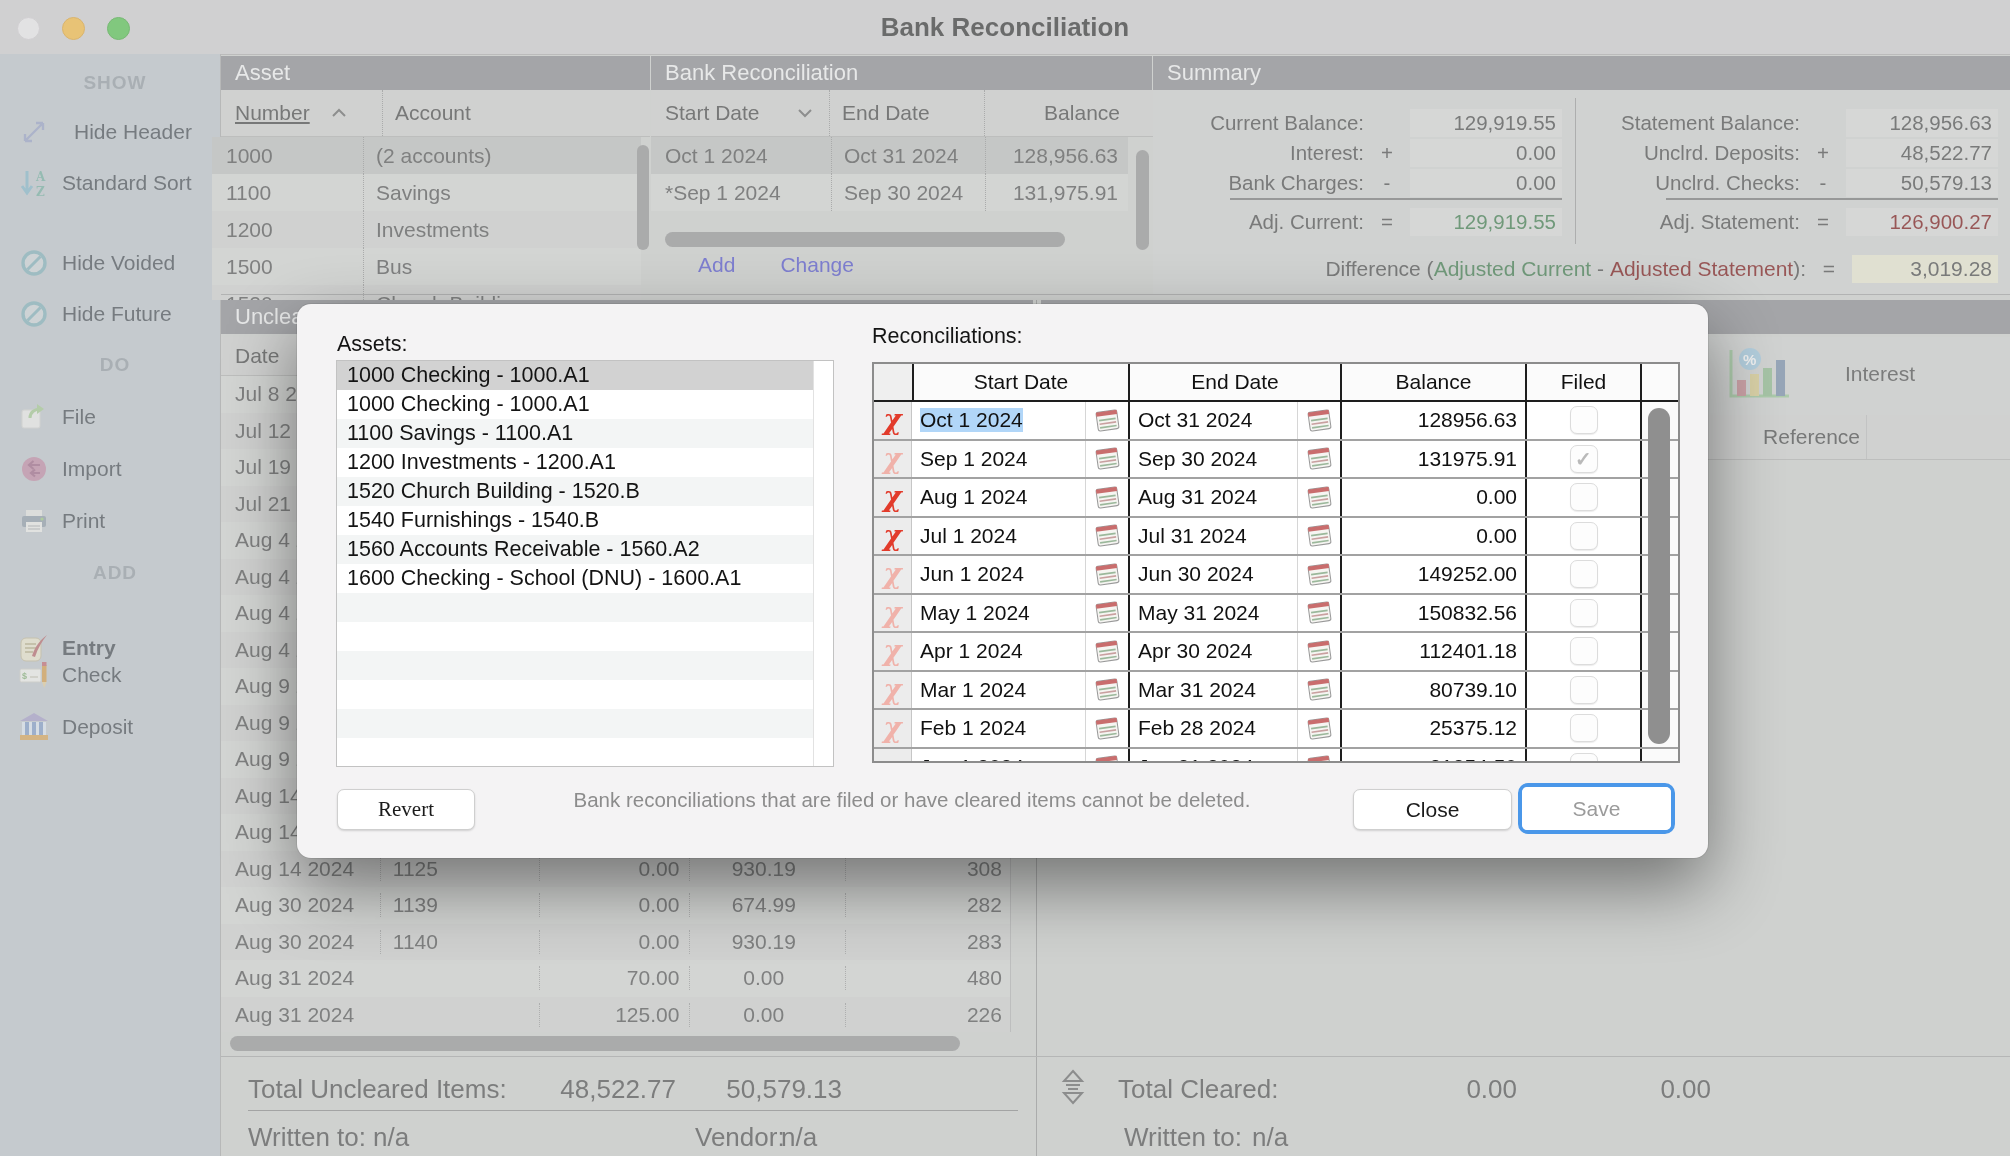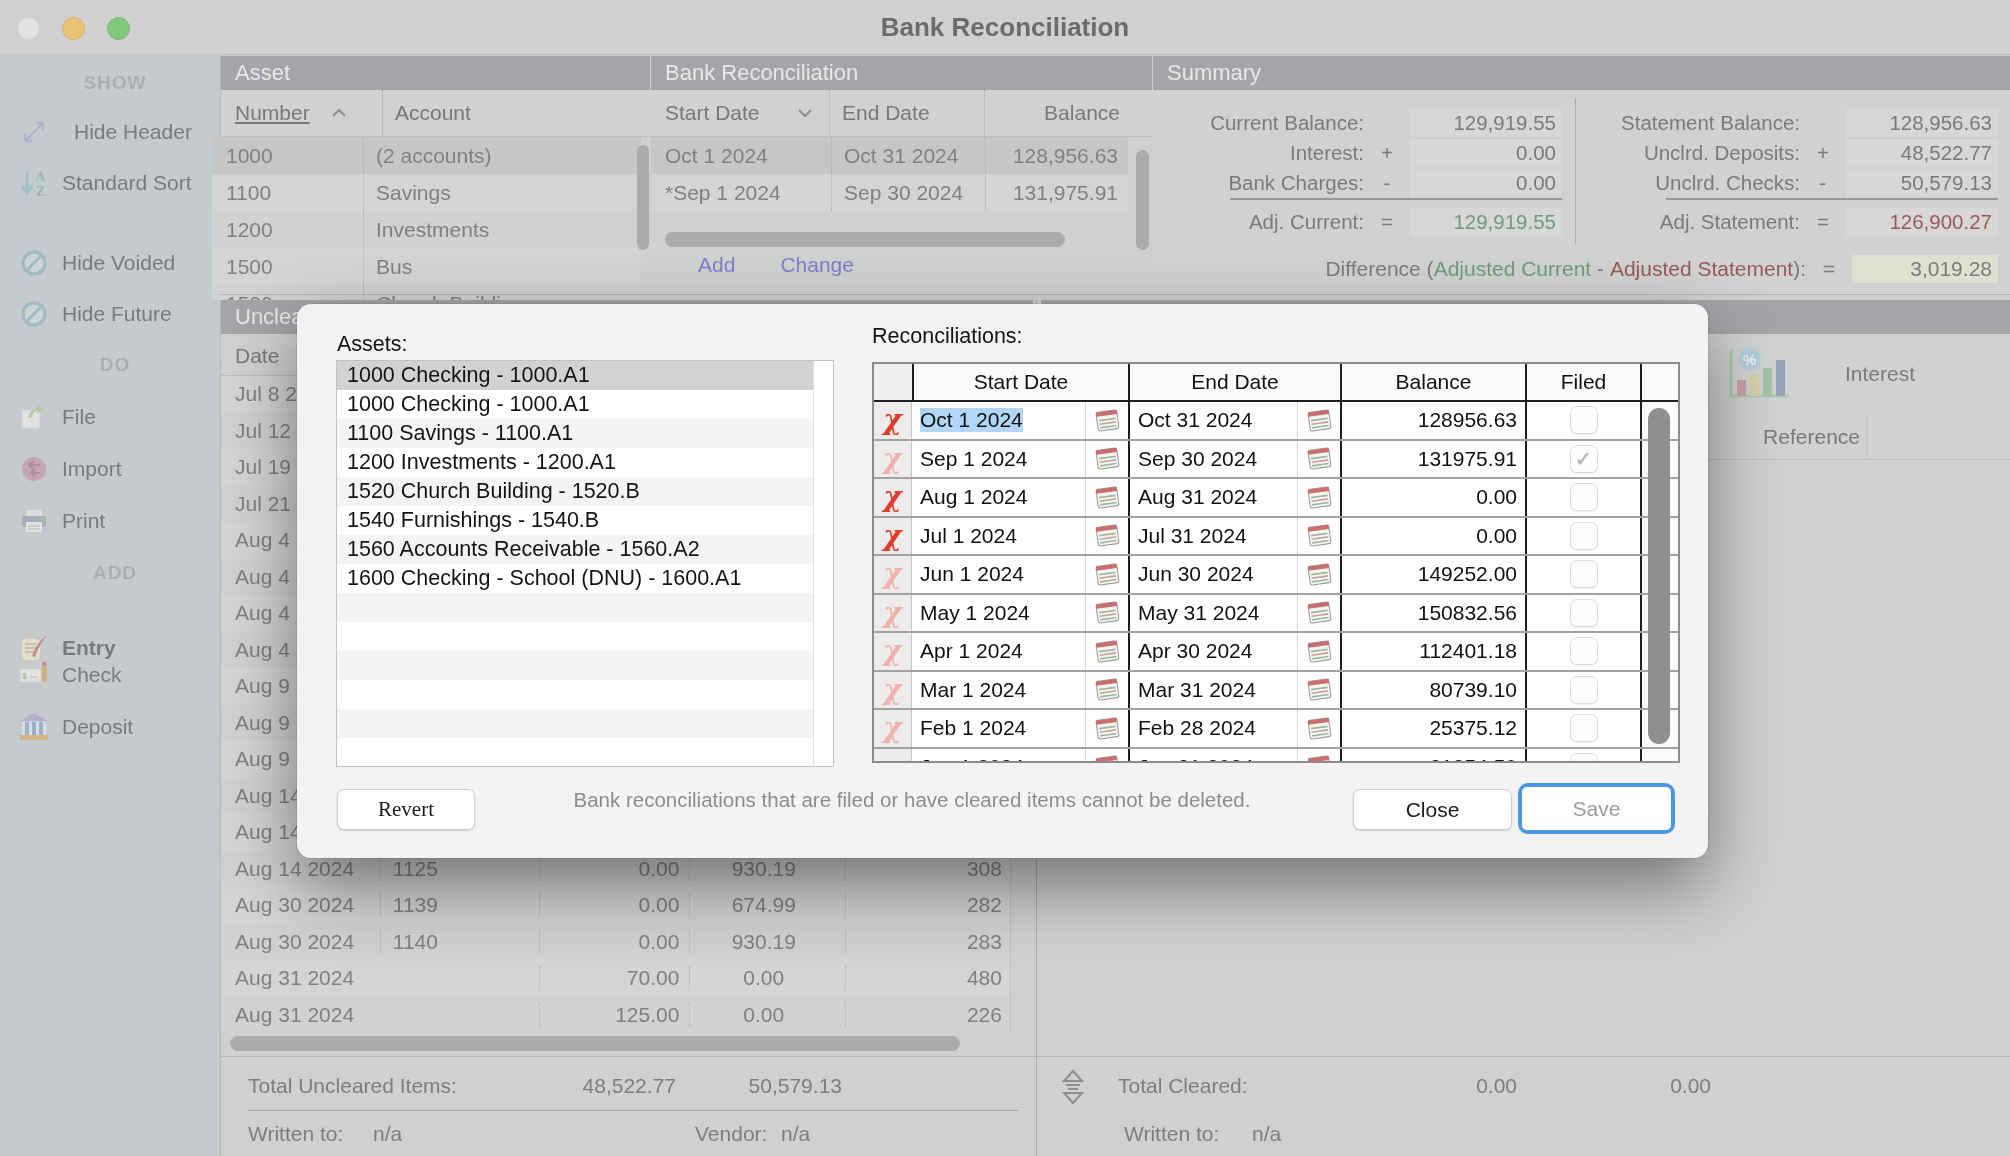--- a/index.html
+++ b/index.html
@@ -48,21 +48,21 @@
   
   .unc-row{display:flex;height:36.5px;align-items:center;font-size:21px;color:#5a5a5a;box-sizing:border-box;width:790px;border-right:1px solid #b5b5b5;}
   .unc-row:nth-child(odd){background:#d6d7d5;}
   .unc-row:nth-child(even){background:#d1d2d0;}
   .u-date{width:159px;padding-left:14px;}
   .u-num{width:159px;padding-left:12px;border-left:1px dotted #a0a0a0;}
   .u-amt1{width:151px;text-align:right;padding-right:10px;border-left:1px dotted #a0a0a0;}
   .u-amt2{width:156px;text-align:center;padding-right:8px;border-left:1px dotted #a0a0a0;}
   .u-ref{width:165px;text-align:right;padding-right:8px;border-left:1px dotted #a0a0a0;}
   .u-date,.u-num,.u-amt1,.u-amt2,.u-ref{box-sizing:border-box;overflow:hidden;white-space:nowrap;}
-  .total-lb{font-size:21px;color:#565656;}
+  .total-lb{font-size:26px;color:#565656;}
   
   .dim{position:absolute;inset:0;background:rgba(206,209,207,0.32);z-index:5;pointer-events:none;}
   
   .dialog{position:absolute;left:297px;top:304px;width:1411px;height:554px;background:#f4f3f4;border-radius:14px;
     box-shadow:0 28px 70px rgba(0,0,0,.45),0 0 0 1px rgba(0,0,0,.07);z-index:10;}
   .dlg-label{position:absolute;font-size:21.5px;color:#141414;}
   .listbox{position:absolute;left:39px;top:56px;width:498px;height:407px;background:
     repeating-linear-gradient(to bottom,#f3f5f5 0 29px,#ffffff 29px 58px);
     border:1px solid #c2c2c2;box-sizing:border-box;overflow:hidden;}
   .listbox .gutter{position:absolute;top:0;right:0;bottom:0;width:19px;background:#fff;border-left:1px solid #e2e2e2;}

